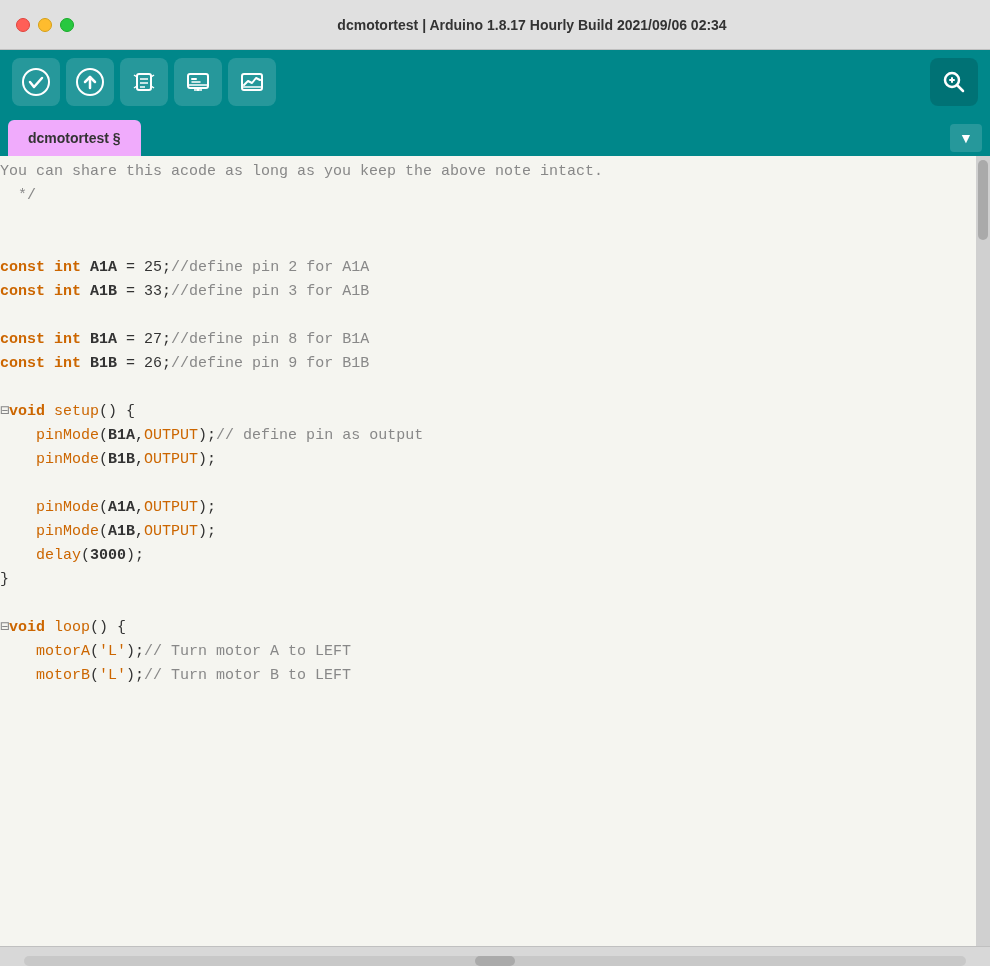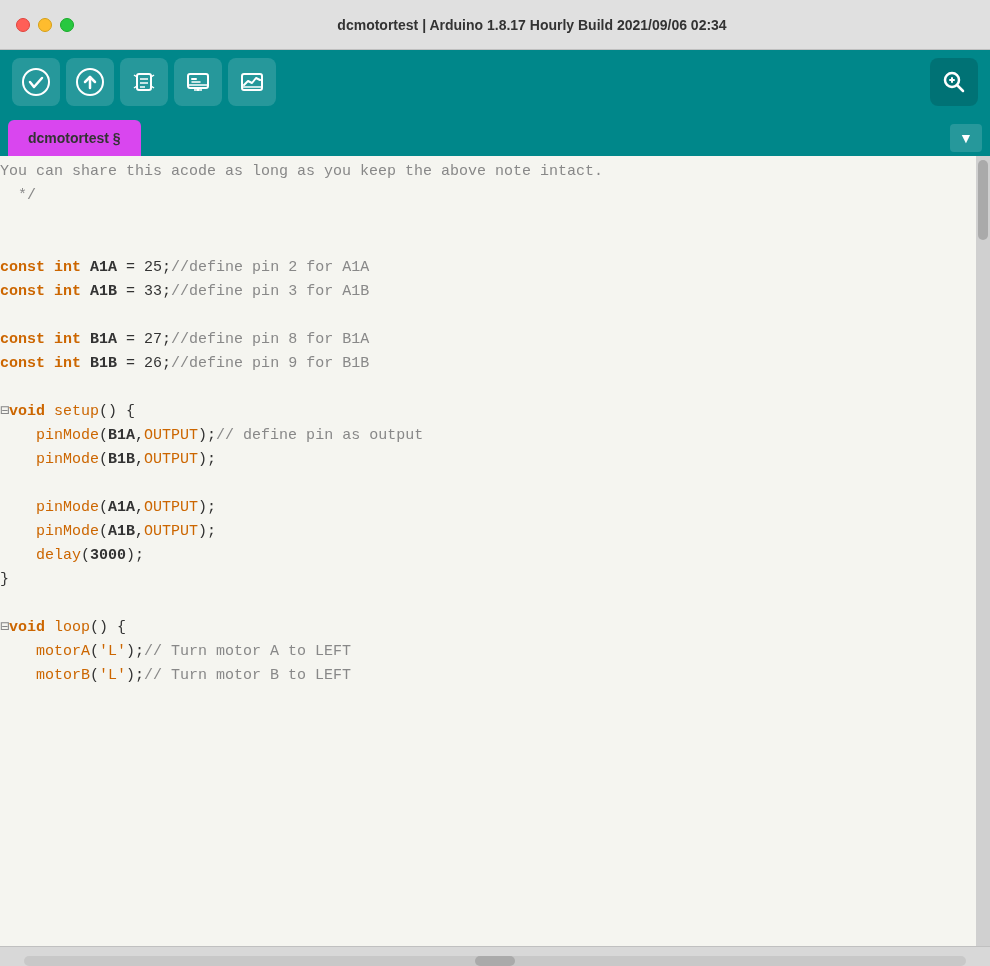--- a/index.html
+++ b/index.html
@@ -80,21 +80,21 @@
 
     
     .tab-bar {
       background: #00878a;
       height: 42px;
       display: flex;
       align-items: flex-end;
       padding: 0 0 0 0;
     }
     .tab-active {
-      background: #d946ef;
+      background: #f0abfc;
       height: 36px;
       padding: 12px 20px;
       display: flex;
       align-items: center;
       font-size: 14px;
       font-weight: 600;
       color: #333;
       border-radius: 6px 6px 0 0;
       margin-left: 8px;
     }

